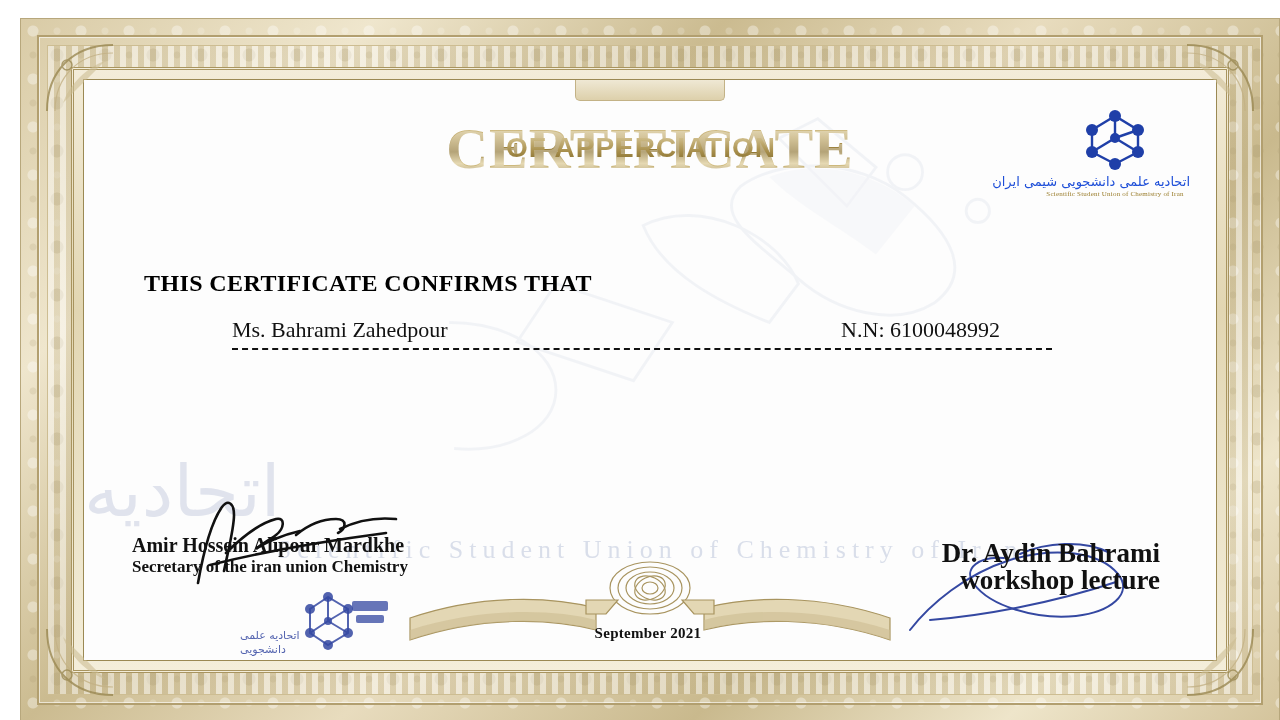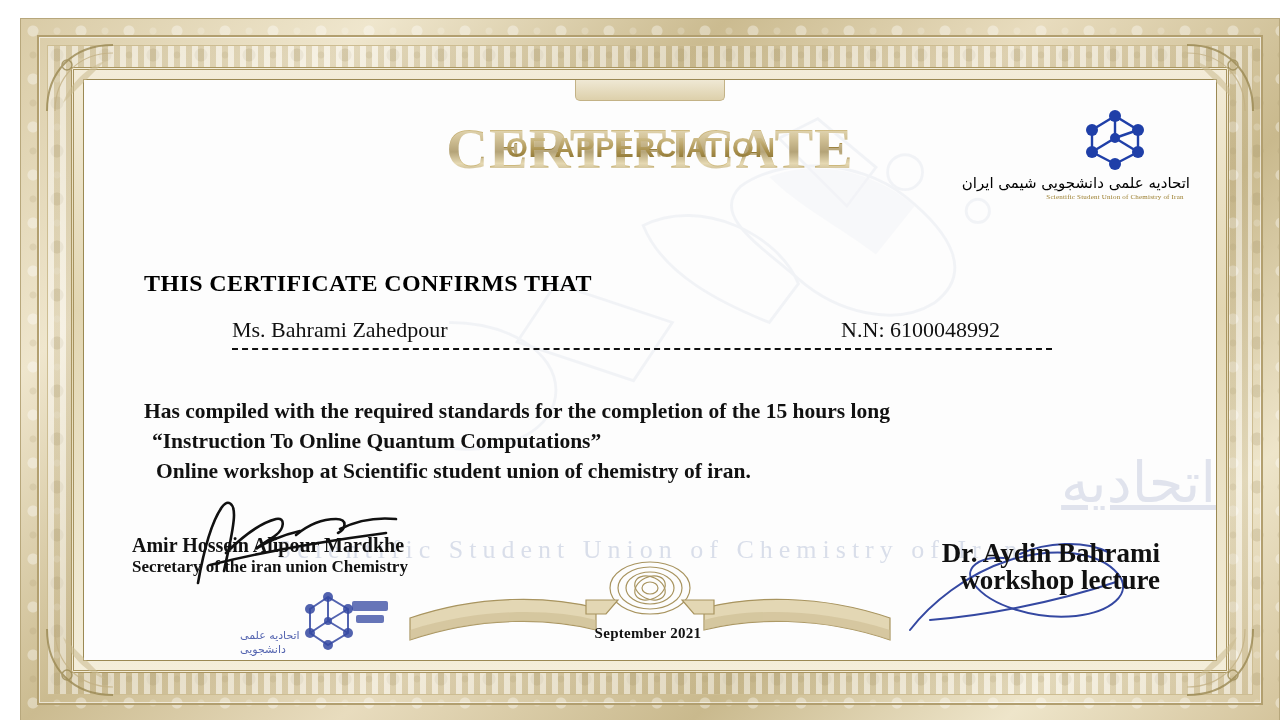--- a/index.html
+++ b/index.html
@@ -114,29 +114,28 @@
     pointer-events: none;
     opacity: 0.16;
   }
   .watermark svg { width: 100%; height: 100%; }
 
   .wm-text {
     position: absolute;
     left: 0;
     right: 0;
     top: 370px;
-    text-align: right;
-    font-size: 56px;
+    text-align: left;
+    font-size: 71px;
     color: #c9cfe0;
     opacity: .55;
     letter-spacing: 4px;
     pointer-events: none;
     font-family: "DejaVu Sans", sans-serif;
     white-space: nowrap;
-    text-decoration: underline;
   }
   .wm-text2 {
     position: absolute;
     left: 0; right: 0;
     top: 455px;
     text-align: center;
     font-size: 26px;
     color: #cbd2e2;
     opacity: .7;
     letter-spacing: 6px;
@@ -199,22 +198,22 @@
   .logo {
     position: absolute;
     right: 26px;
     top: 26px;
     width: 150px;
     text-align: center;
   }
   .logo svg { display: block; margin: 0 auto; }
   .logo-fa {
     margin-top: 2px;
-    font-size: 15px;
-    color: #000000;
+    font-size: 13px;
+    color: #1d4ed8;
     font-family: "DejaVu Sans", sans-serif;
     direction: rtl;
     white-space: nowrap;
   }
   .logo-en {
     font-size: 7px;
     color: #9a7d2c;
     letter-spacing: .2px;
     white-space: nowrap;
     margin-top: 1px;
@@ -450,25 +449,20 @@
       </div>
 
       <div class="confirm-line">THIS  CERTIFICATE CONFIRMS THAT</div>
 
       <div class="name-row">
         <span>Ms. Bahrami Zahedpour</span>
         <span class="nn">N.N: 6100048992</span>
       </div>
       <div class="dashed-rule"></div>
 
-      <div class="para">
-        <div class="l1">Has compiled with the required standards for the completion of the 15 hours long</div>
-        <div class="l2">“Instruction To Online Quantum Computations”</div>
-        <div class="l3">Online workshop at Scientific student union of chemistry of iran.</div>
-      </div>
 
       <div class="sig-left">
         <svg class="sig-draw" viewBox="0 0 230 90" xmlns="http://www.w3.org/2000/svg">
           <g fill="none" stroke="#111" stroke-width="2.6" stroke-linecap="round">
             <path d="M8 88 C14 54 22 26 32 12 C38 4 44 8 44 20 C44 34 38 56 34 76"></path>
             <path d="M36 58 C54 40 70 28 86 24 C96 22 94 34 86 40 C78 46 70 50 66 54 C74 48 92 40 110 36"></path>
             <path d="M106 40 C118 30 132 24 146 24 C158 24 156 34 148 38"></path>
             <path d="M150 34 C166 26 186 22 206 24"></path>
             <path d="M20 70 C60 60 120 48 196 38"></path>
           </g>

